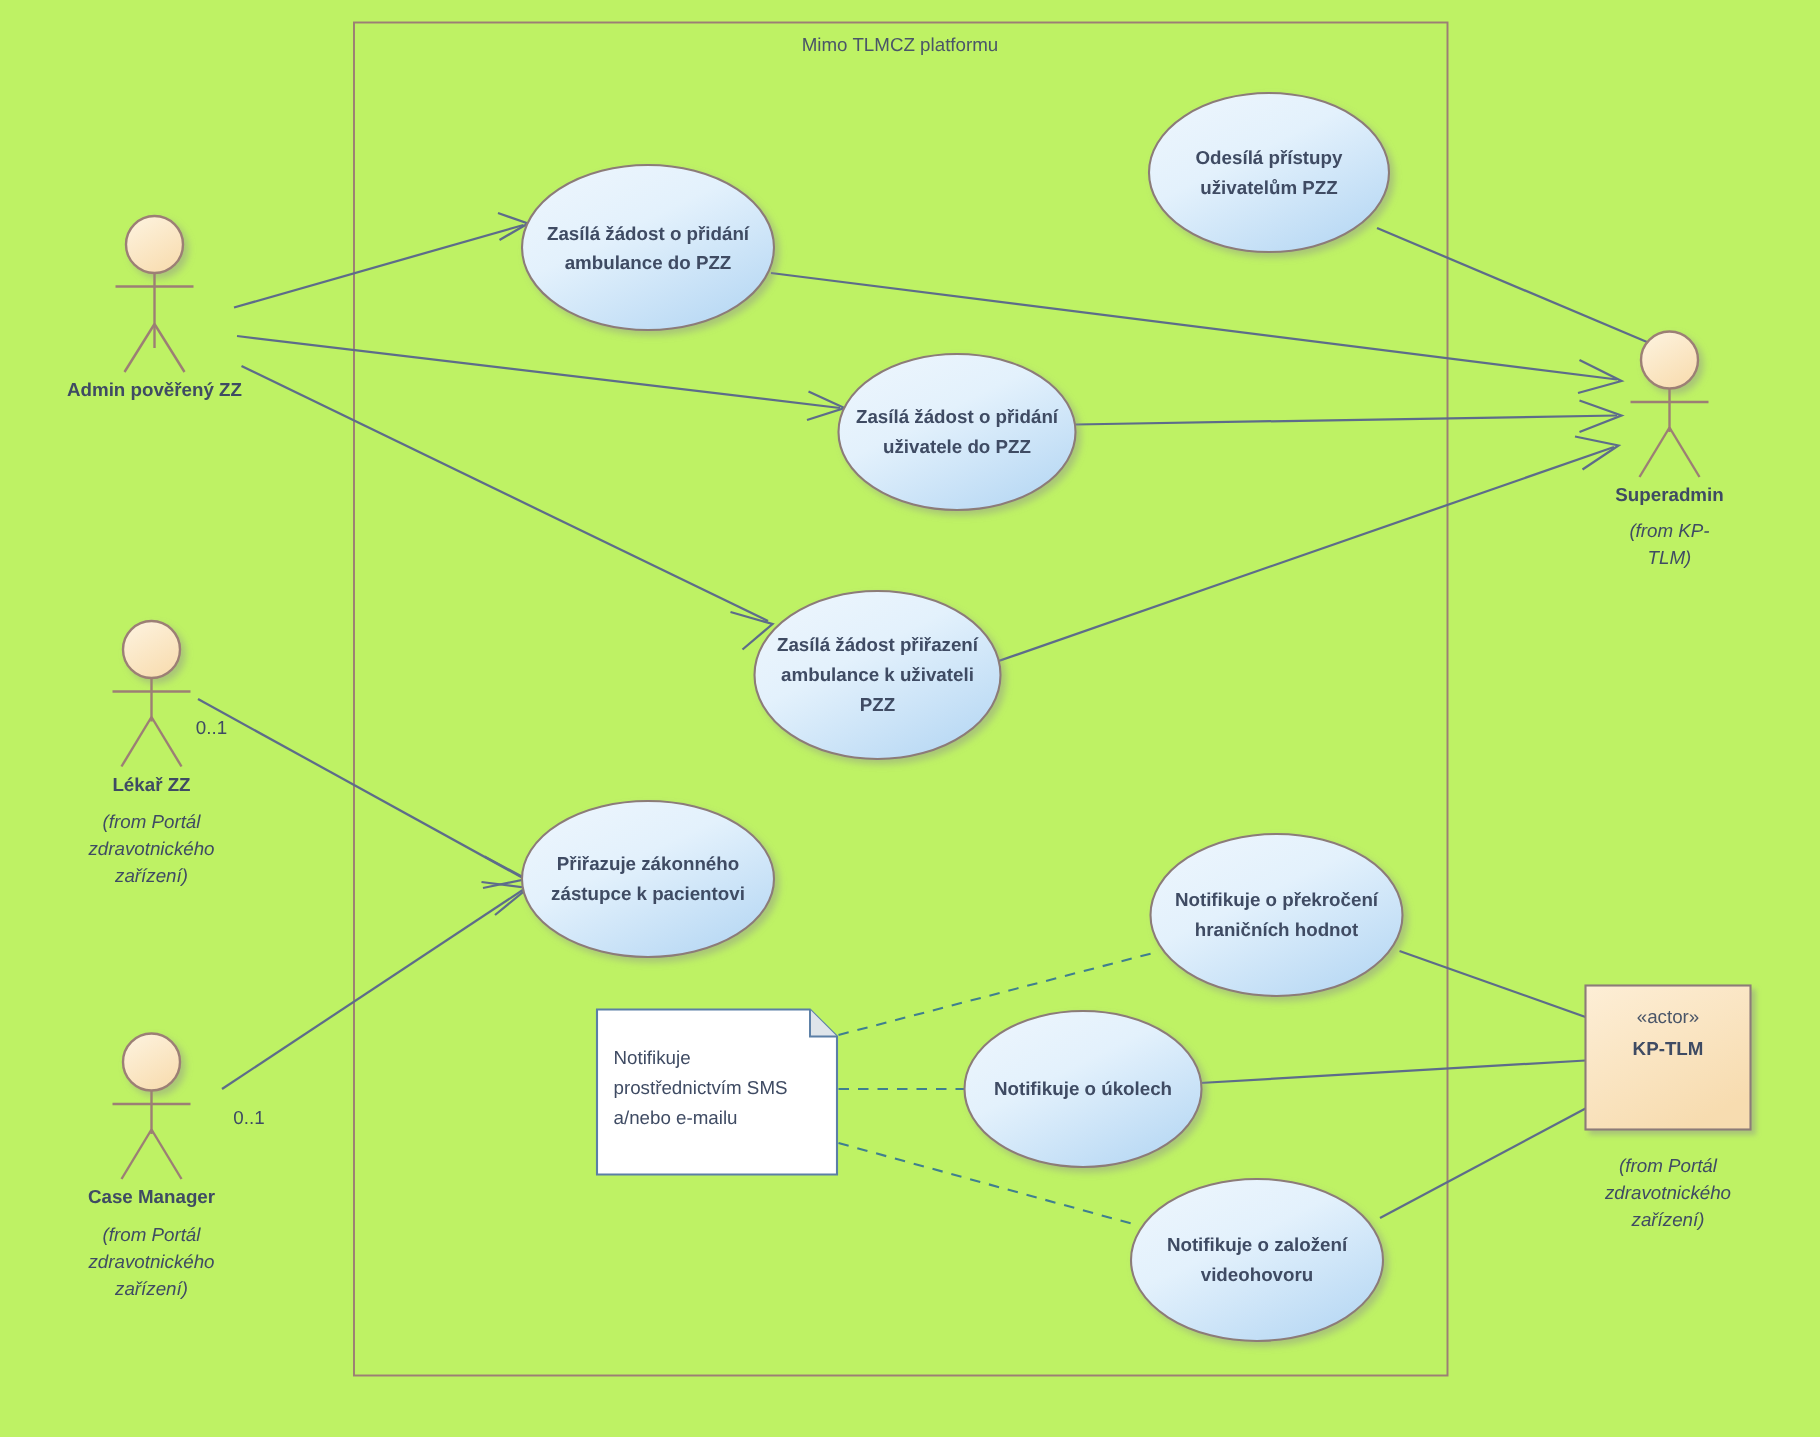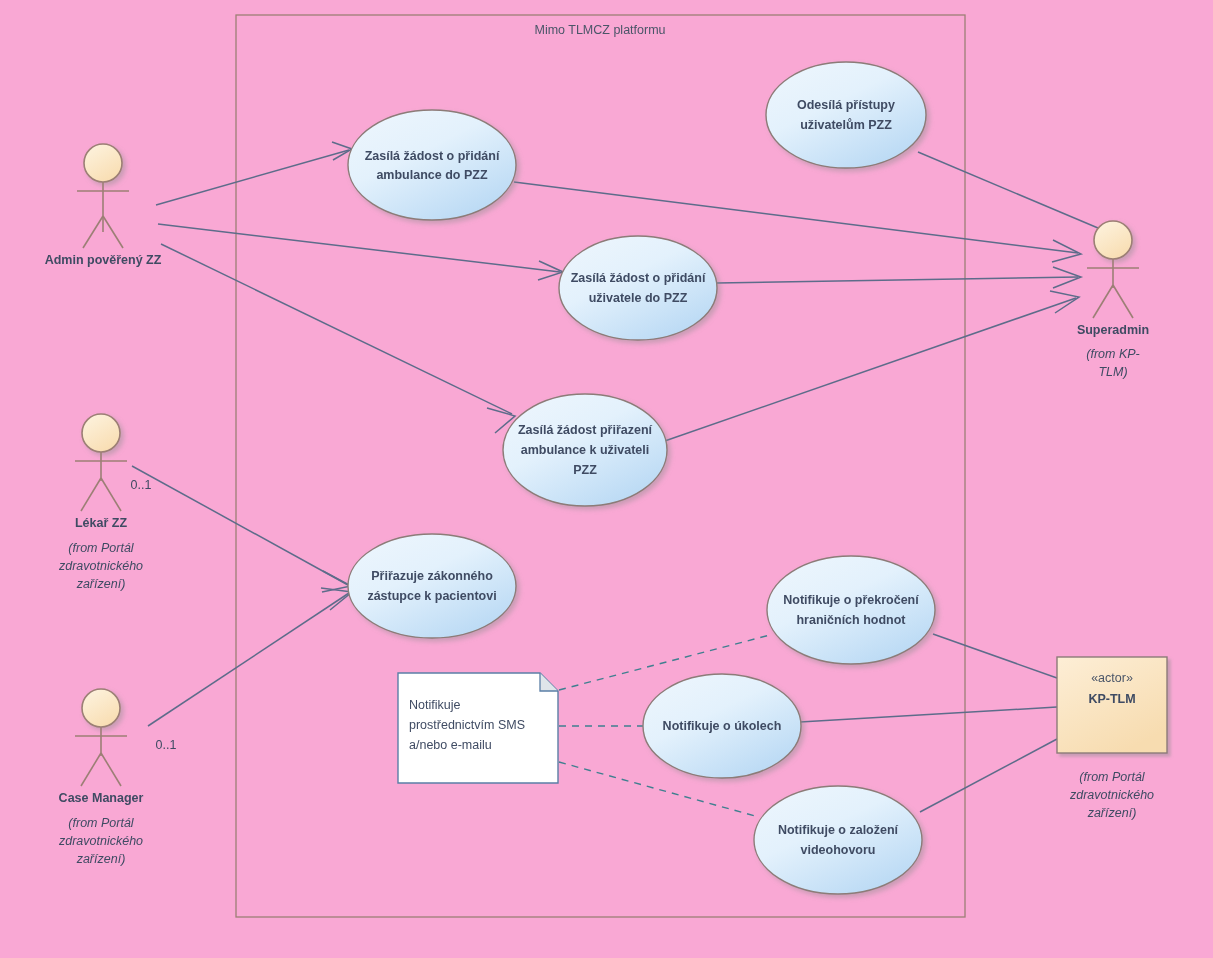--- a/index.html
+++ b/index.html
@@ -4,21 +4,21 @@
 <style>
   html, body {
     margin: 0;
     padding: 0;
     background: #ffffff;
   }
   #canvas-wrap {
     position: relative;
     width: 1213px;
     height: 958px;
-    background: #f9a8d4;
+    background: #bef264;
     font-family: "Liberation Sans", sans-serif;
     overflow: hidden;
   }
   svg#diagram {
     position: absolute;
     top: 0;
     left: 0;
     width: 1213px;
     height: 958px;
   }

